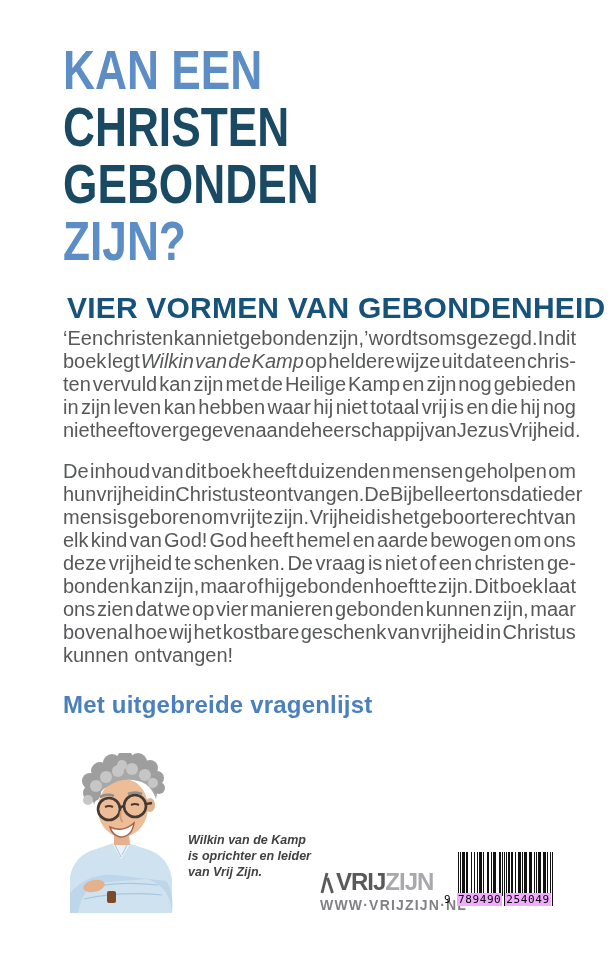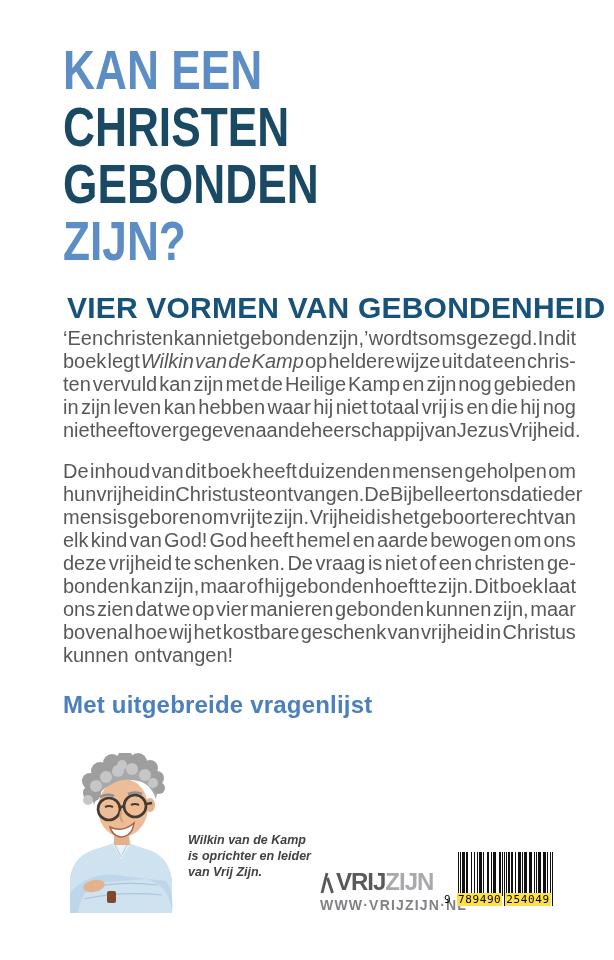--- a/index.html
+++ b/index.html
@@ -50,21 +50,21 @@
                  color:var(--logo-tagline,#808285); margin-top:3px; white-space:nowrap;}
 
   
   .barcode {position:absolute; left:444px; top:852px; width:120px; height:58px;}
   .bars {display:block; margin-left:14px;}
   .bars rect {fill:var(--barcode,#111111);}
   .bc-digits {position:absolute; left:0; top:41px; display:flex;
               font-family:"DejaVu Sans Mono", monospace; font-size:11px; line-height:13px;
               color:#000;}
   .bc-prefix {width:10px;}
-  .bc-group {background:#fde047; padding:0 1px; margin-left:3px; letter-spacing:0.6px;}
+  .bc-group {background:#f0abfc; padding:0 1px; margin-left:3px; letter-spacing:0.6px;}
 </style>
 </head>
 <body>
 
 <div class="cover">
 
   <header class="title-block">
     <div class="title-line" data-tone="light">KAN EEN</div>
     <div class="title-line" data-tone="dark">CHRISTEN</div>
     <div class="title-line" data-tone="dark">GEBONDEN</div>

